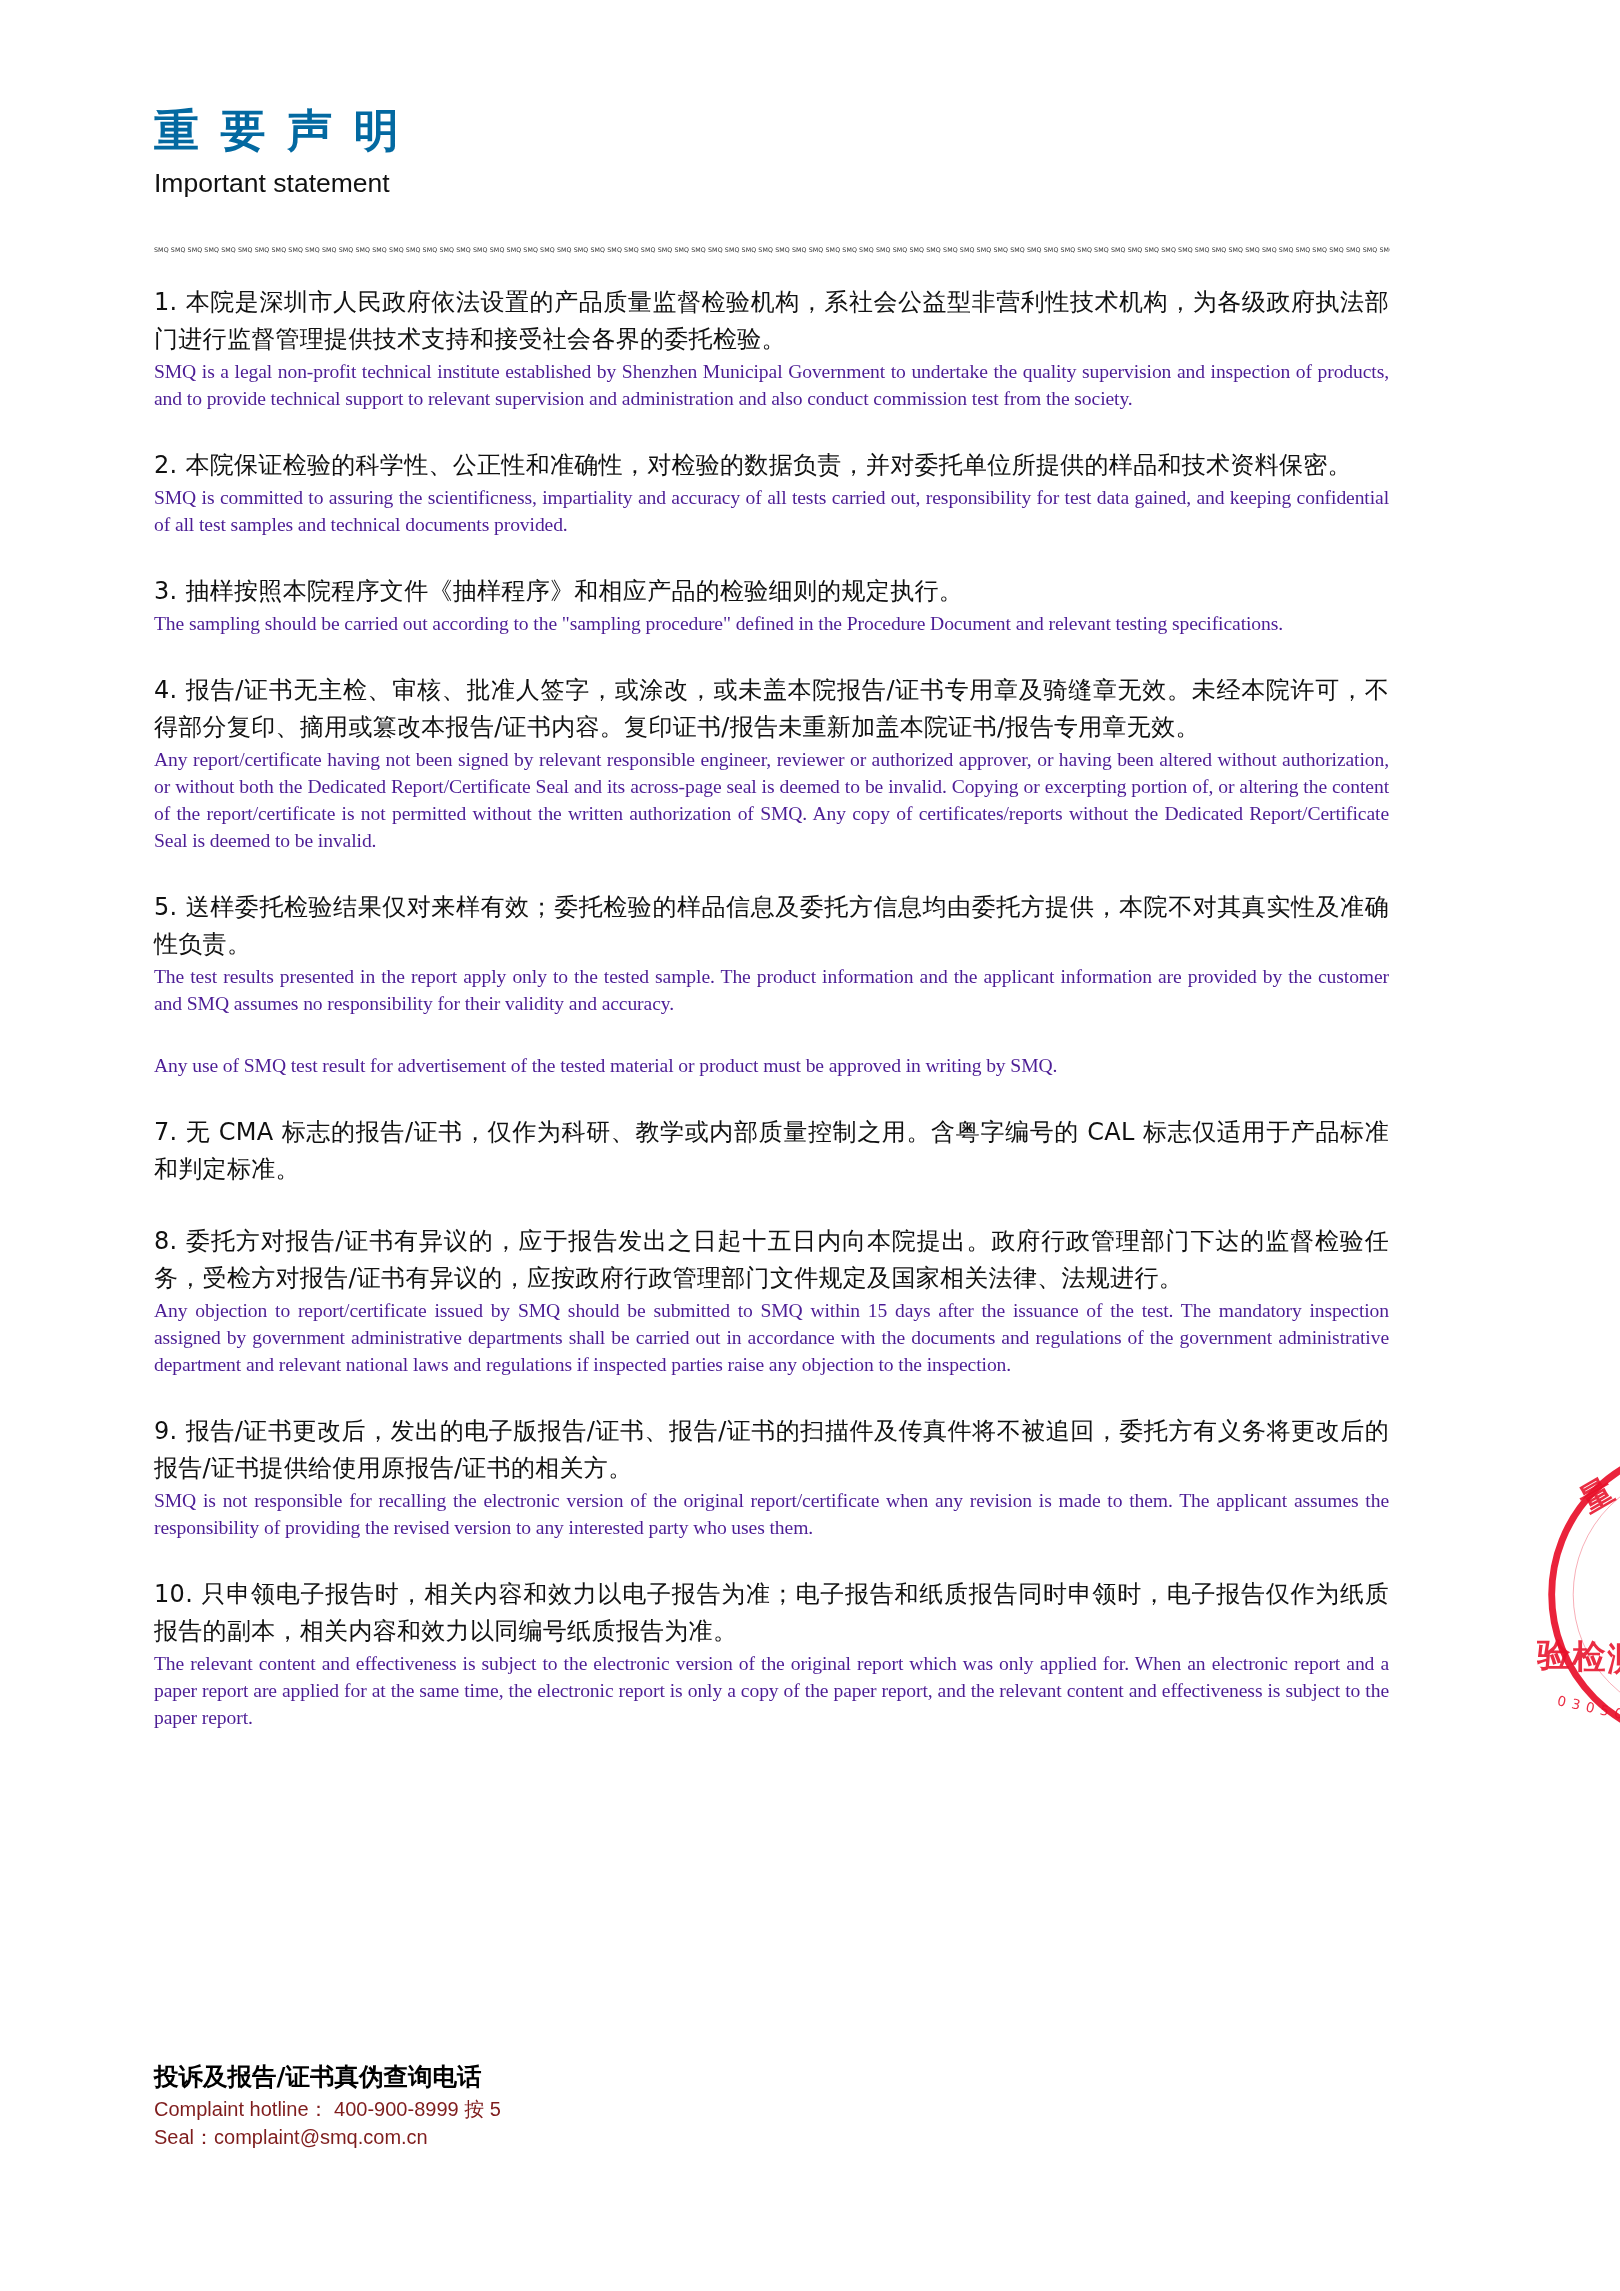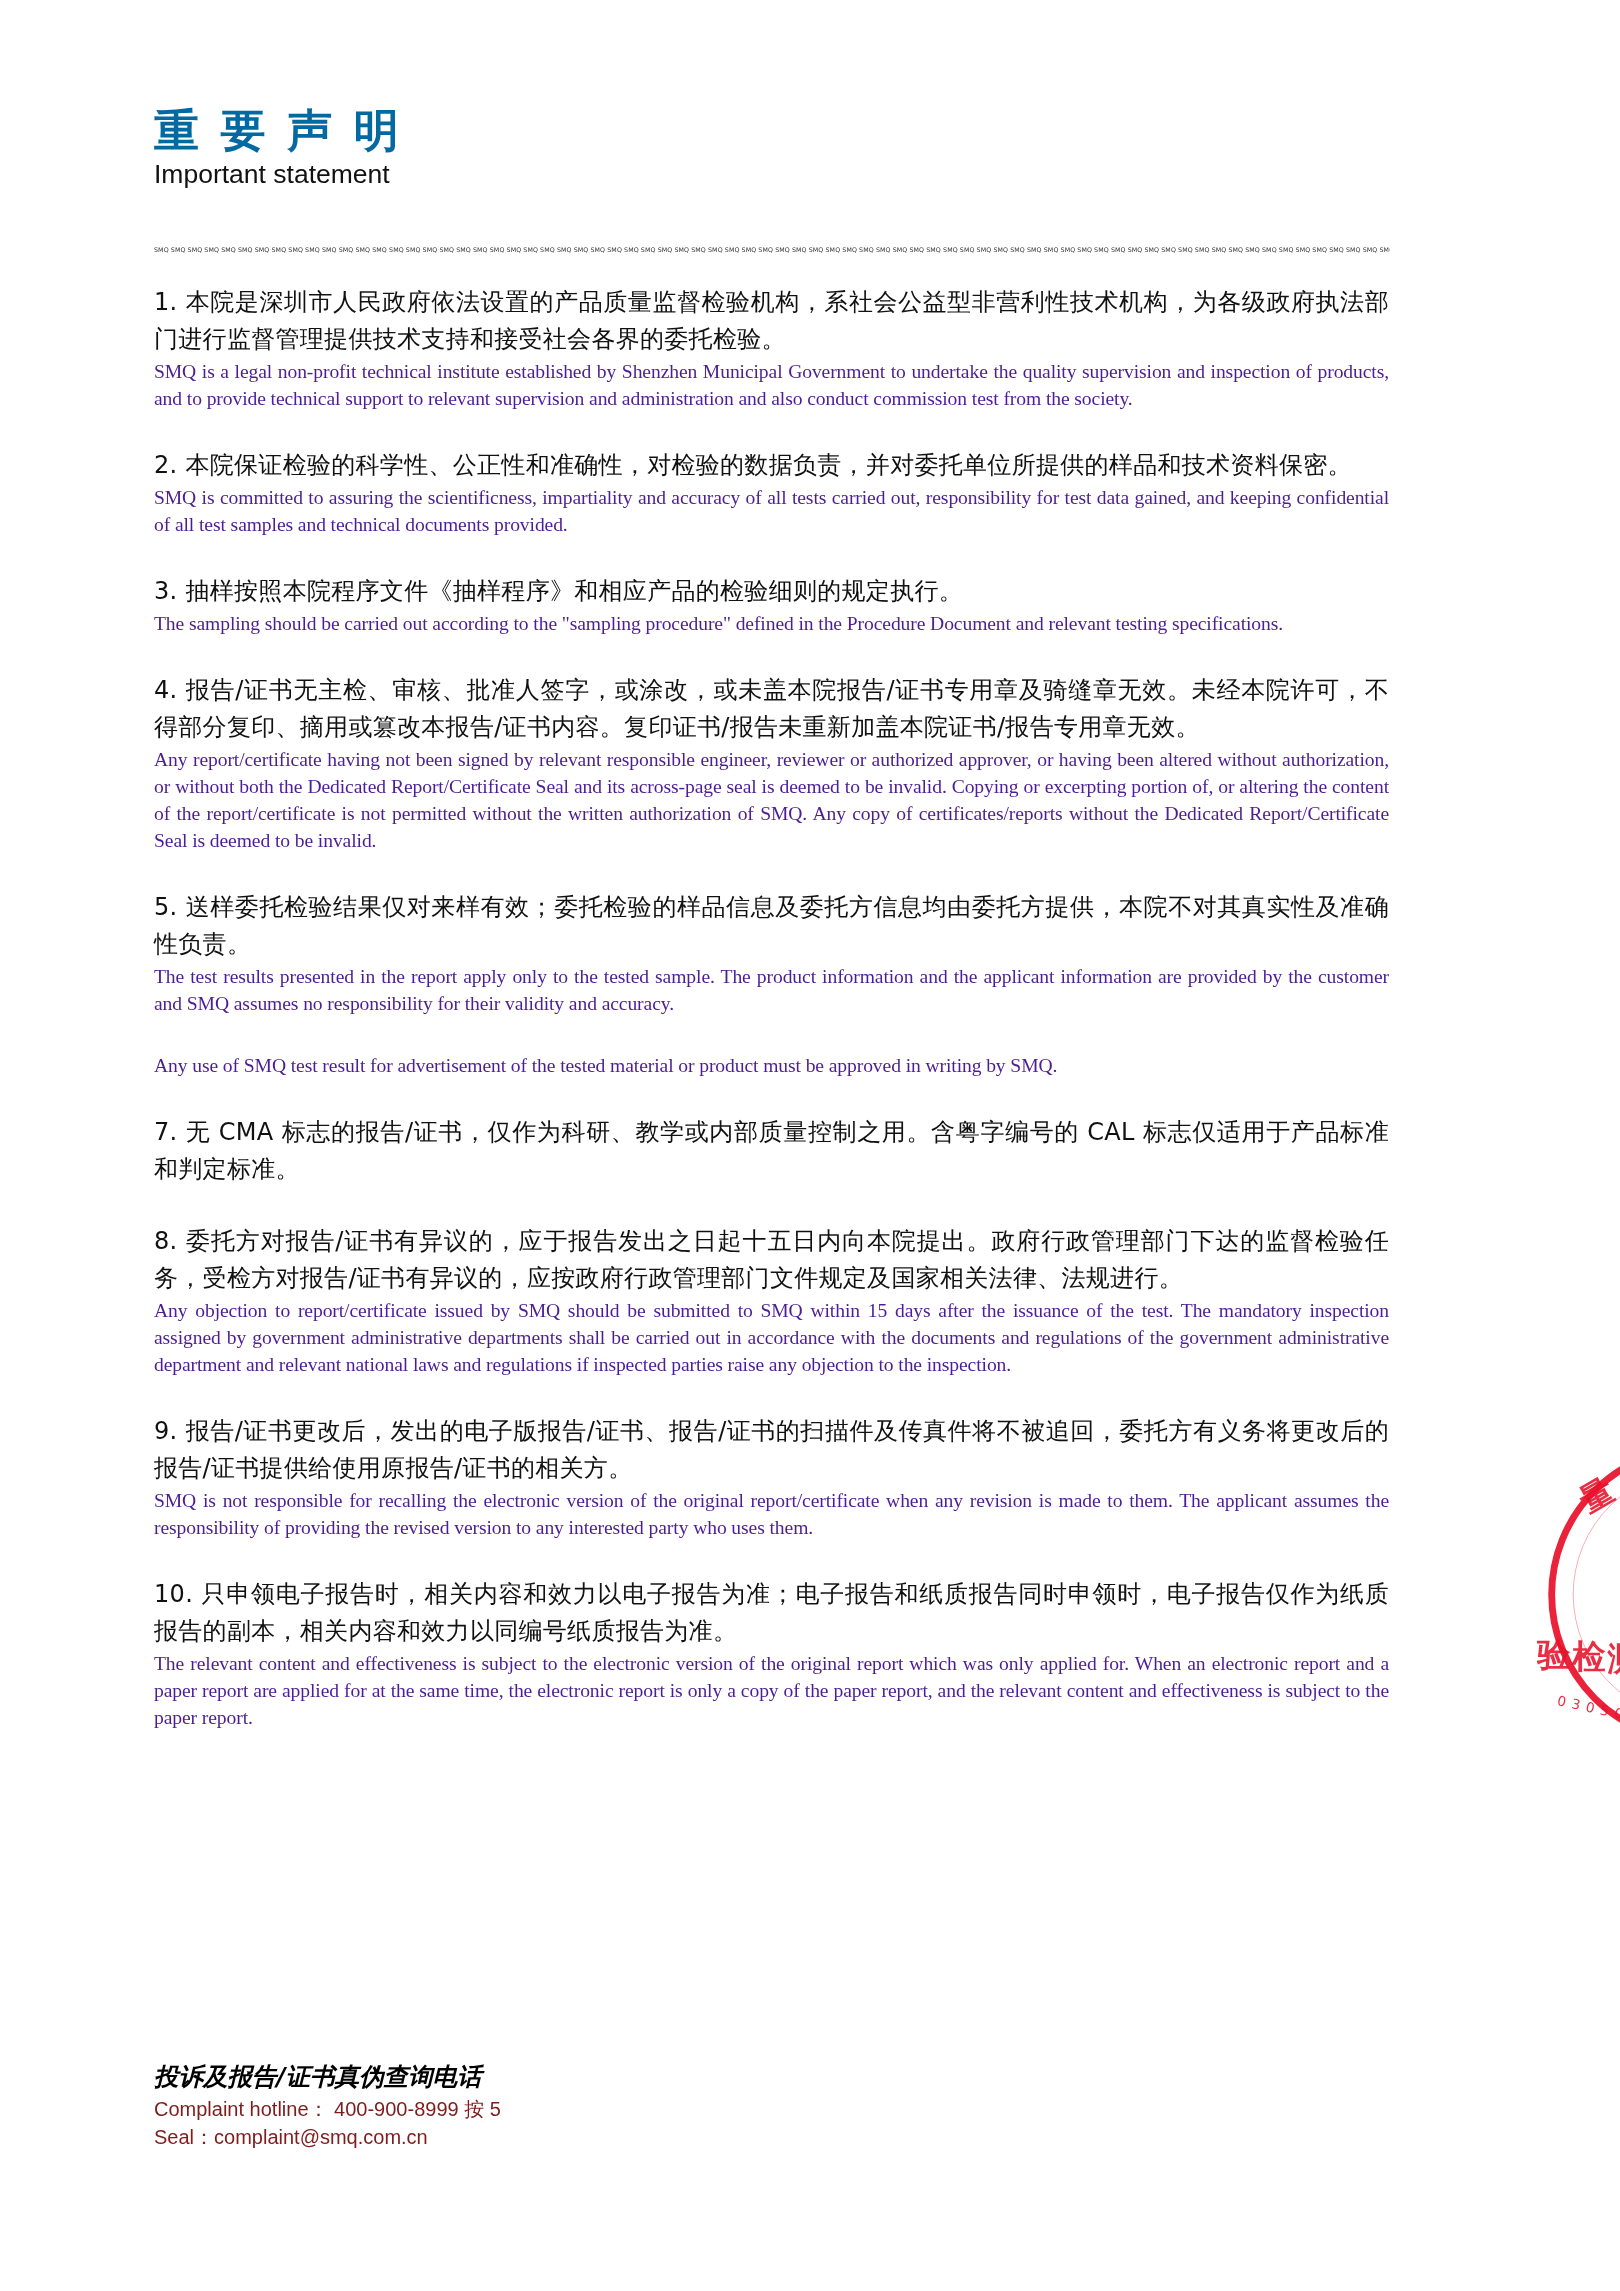--- a/index.html
+++ b/index.html
@@ -7,21 +7,21 @@
     width: 1620px; height: 2292px; position: relative; overflow: hidden;
     font-family: "Liberation Sans", "DejaVu Sans", sans-serif; color: #111;
   }
   .title-cn {
     position: absolute; left: 154px; top: 101px;
     font-family: "DejaVu Sans", sans-serif;
     font-size: 45px; font-weight: bold; letter-spacing: 21.6px; line-height: 59px;
     color: #0369a1;
   }
   .title-en {
-    position: absolute; left: 154px; top: 158px;
+    position: absolute; left: 154px; top: 167px;
     font-size: 26.5px; line-height: 33px; color: #111;
   }
   .separator {
     position: absolute; left: 154px; top: 244px; width: 1236px; height: 11.8px;
     overflow: hidden; white-space: nowrap;
     font-family: "DejaVu Sans", sans-serif; font-size: 6.3px; line-height: 11.8px;
     color: #333; letter-spacing: 0.1px;
   }
   .items { position: absolute; left: 154px; top: 284px; width: 1235px; }
   .item { margin: 0; }
@@ -30,21 +30,21 @@
     text-align: justify; color: #111; letter-spacing: 0.3px;
   }
   .en {
     font-family: Liberation Serif, serif; font-size: 19.6px; line-height: 27px;
     text-align: justify; color: #4c1d95; letter-spacing: -0.1px;
   }
   .gap { height: 35px; }
   .contact { position: absolute; left: 154px; top: 2058px; }
   .contact-title {
     font-family: "DejaVu Sans", sans-serif; font-size: 24.5px; font-weight: bold;
-    line-height: 37px; color: #000; font-style: italic;
+    line-height: 37px; color: #000;
   }
   .contact-line { font-size: 20px; line-height: 28px; color: #7f1d1d; }
   .seal {
     position: absolute; left: 1537px; top: 1433px; width: 323px; height: 323px;
     pointer-events: none;
   }
 </style>
 </head>
 <body>
 

